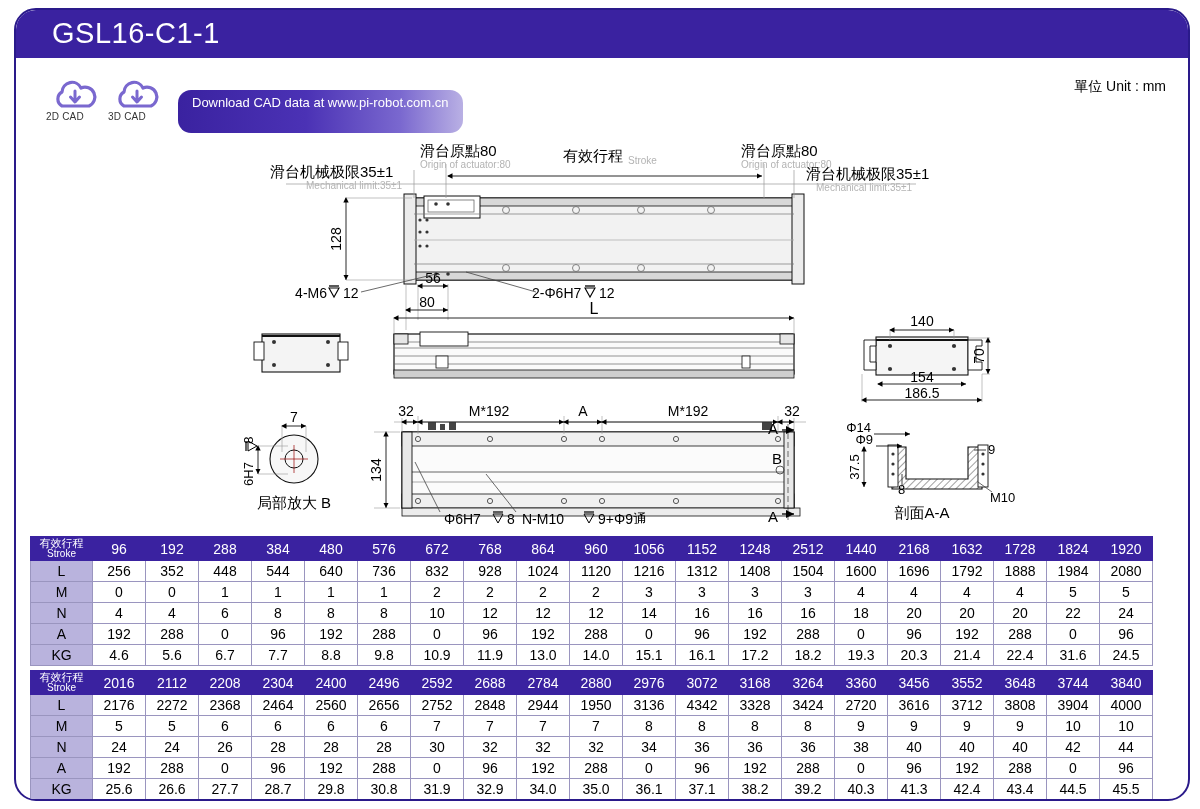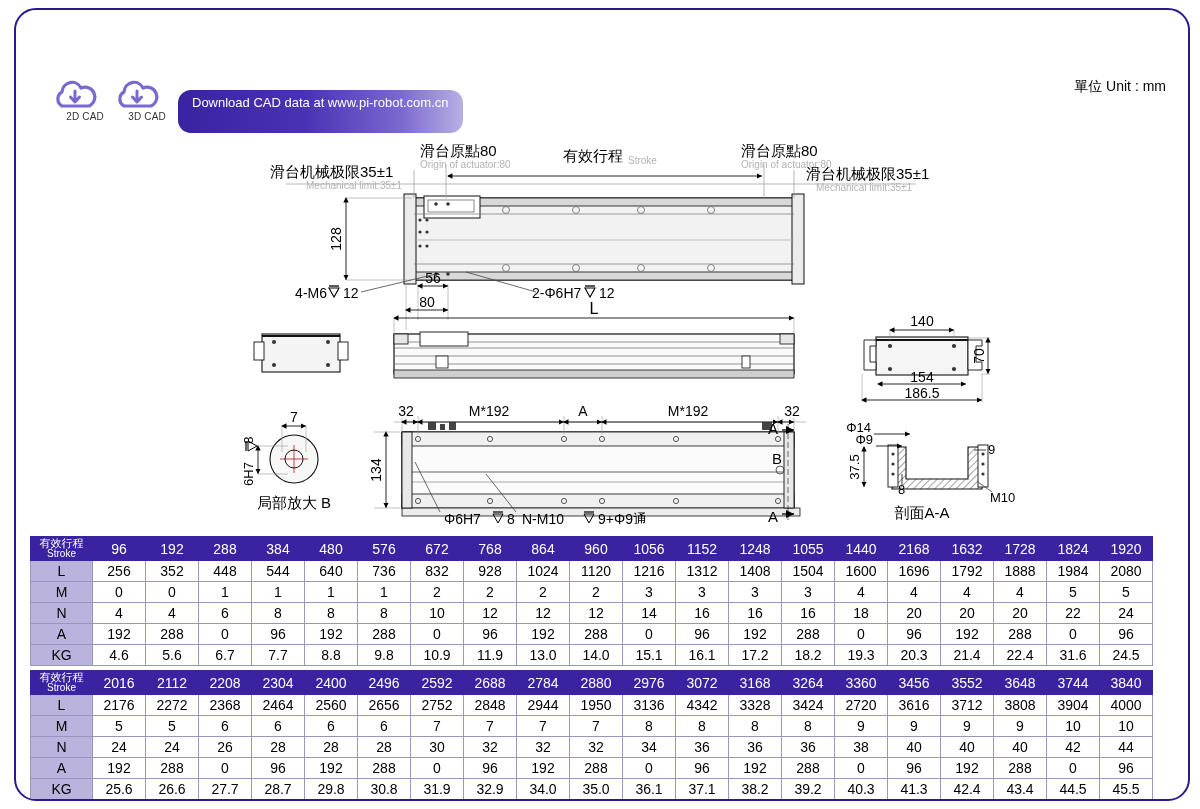--- a/index.html
+++ b/index.html
@@ -29,21 +29,21 @@
   .titlebar .title {
     position: absolute; left: 36px; top: 7px;
     font-size: 29px; color: #fff; letter-spacing: .5px;
   }
   .unit {
     position: absolute; right: 22px; top: 68px;
     font-size: 14px; color: #000; margin-left: 21px;
   }
   
   .cadrow { position: absolute; left: 30px; top: 70px; height: 52px; }
-  .cloud { position: absolute; top: 0; width: 58px; text-align: right; }
+  .cloud { position: absolute; top: 0; width: 58px; text-align: left; }
   .cloud svg { display: block; margin: 0 auto; }
   .cloud .cap { font-size: 10px; color: #333; margin-top: 1px; letter-spacing: .2px; }
   .cad2d { left: 0; }
   .cad3d { left: 62px; }
   .dlbtn {
     position: absolute; left: 132px; top: 10px;
     height: 43px; padding: 0 14px;
     border-radius: 13px;
     background: linear-gradient(90deg,#3A22A0 0%,#4b32b5 45%,#7a68cf 78%,#b9b0e4 100%);
     color: #fff; font-size: 13px; line-height: 25px; white-space: nowrap;
@@ -69,20 +69,23 @@
   .tbl tbody th {
     background: #b9b3dd; color: #000; font-weight: normal; font-size: 14px;
   }
   .tbl tbody td { background: #fff; color: #000; font-size: 14px; width: 53px; }
 </style>
 </head>
 <body>
 
 <div class="page">
 
+  <div class="titlebar">
+    <span class="title">GSL16-C1-1</span>
+  </div>
   <div class="unit">單位 Unit : mm</div>
 
   <div class="cadrow">
     <div class="cloud cad2d">
       <span>
         <svg width="46" height="30" viewBox="0 0 46 30">
           <path d="M10 26 A8 8 0 0 1 10 12 A10 10 0 0 1 29 8 A8 8 0 0 1 37 26 Z" fill="none" stroke="#7a68cf" stroke-width="3.2" stroke-linejoin="round"></path>
           <path d="M23 11 L23 20 M18.5 17 L23 22 L27.5 17" fill="none" stroke="#7a68cf" stroke-width="3" stroke-linecap="round" stroke-linejoin="round"></path>
         </svg>
       </span>
@@ -477,21 +480,21 @@
         <th>384</th>
         <th>480</th>
         <th>576</th>
         <th>672</th>
         <th>768</th>
         <th>864</th>
         <th>960</th>
         <th>1056</th>
         <th>1152</th>
         <th>1248</th>
-        <th>1055</th>
+        <th>2512</th>
         <th>1440</th>
         <th>2168</th>
         <th>1632</th>
         <th>1728</th>
         <th>1824</th>
         <th>1920</th>
       </tr>
     </thead>
     <tbody>
         <tr>

